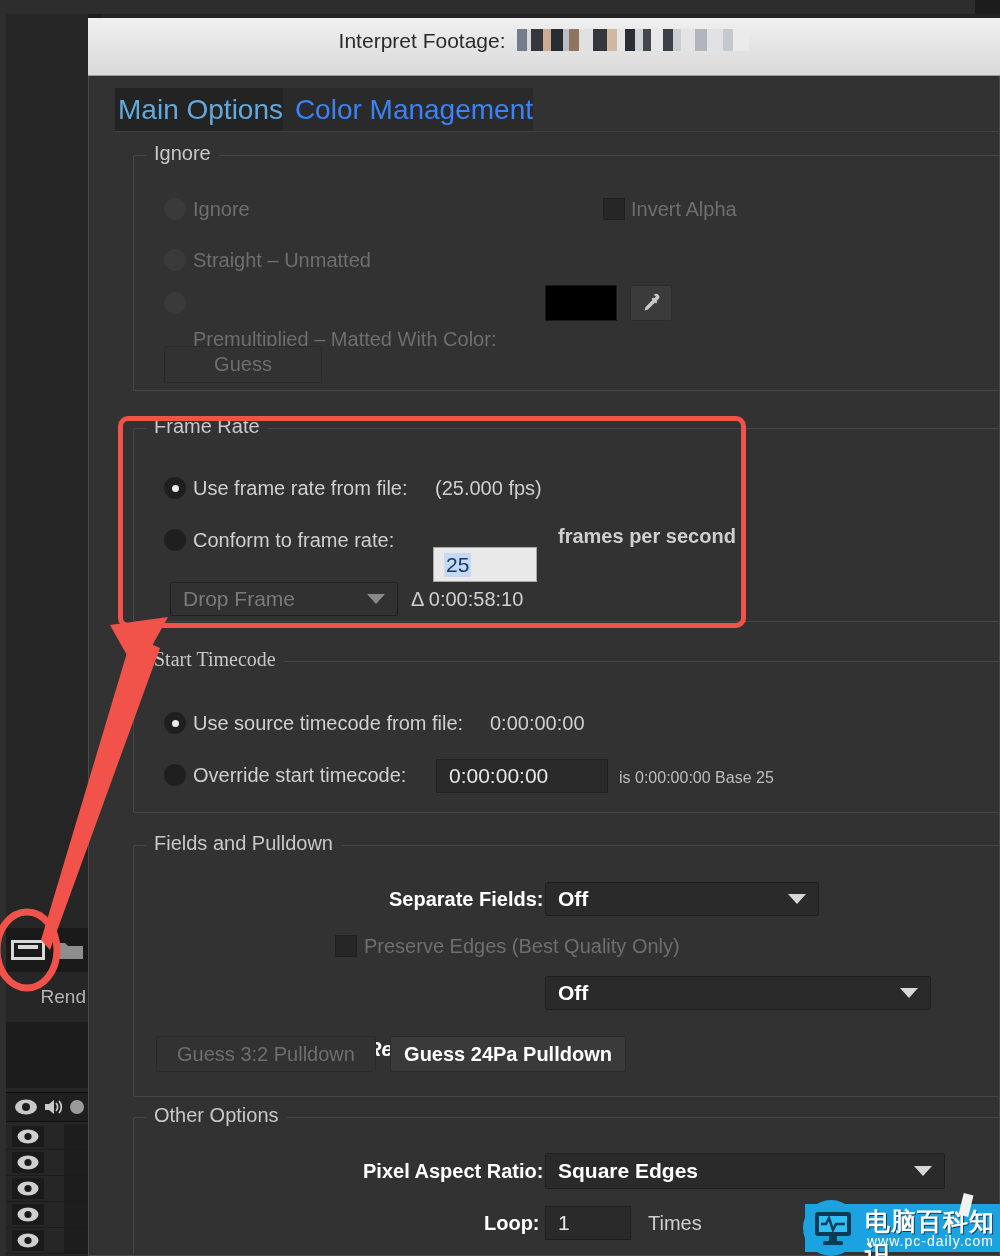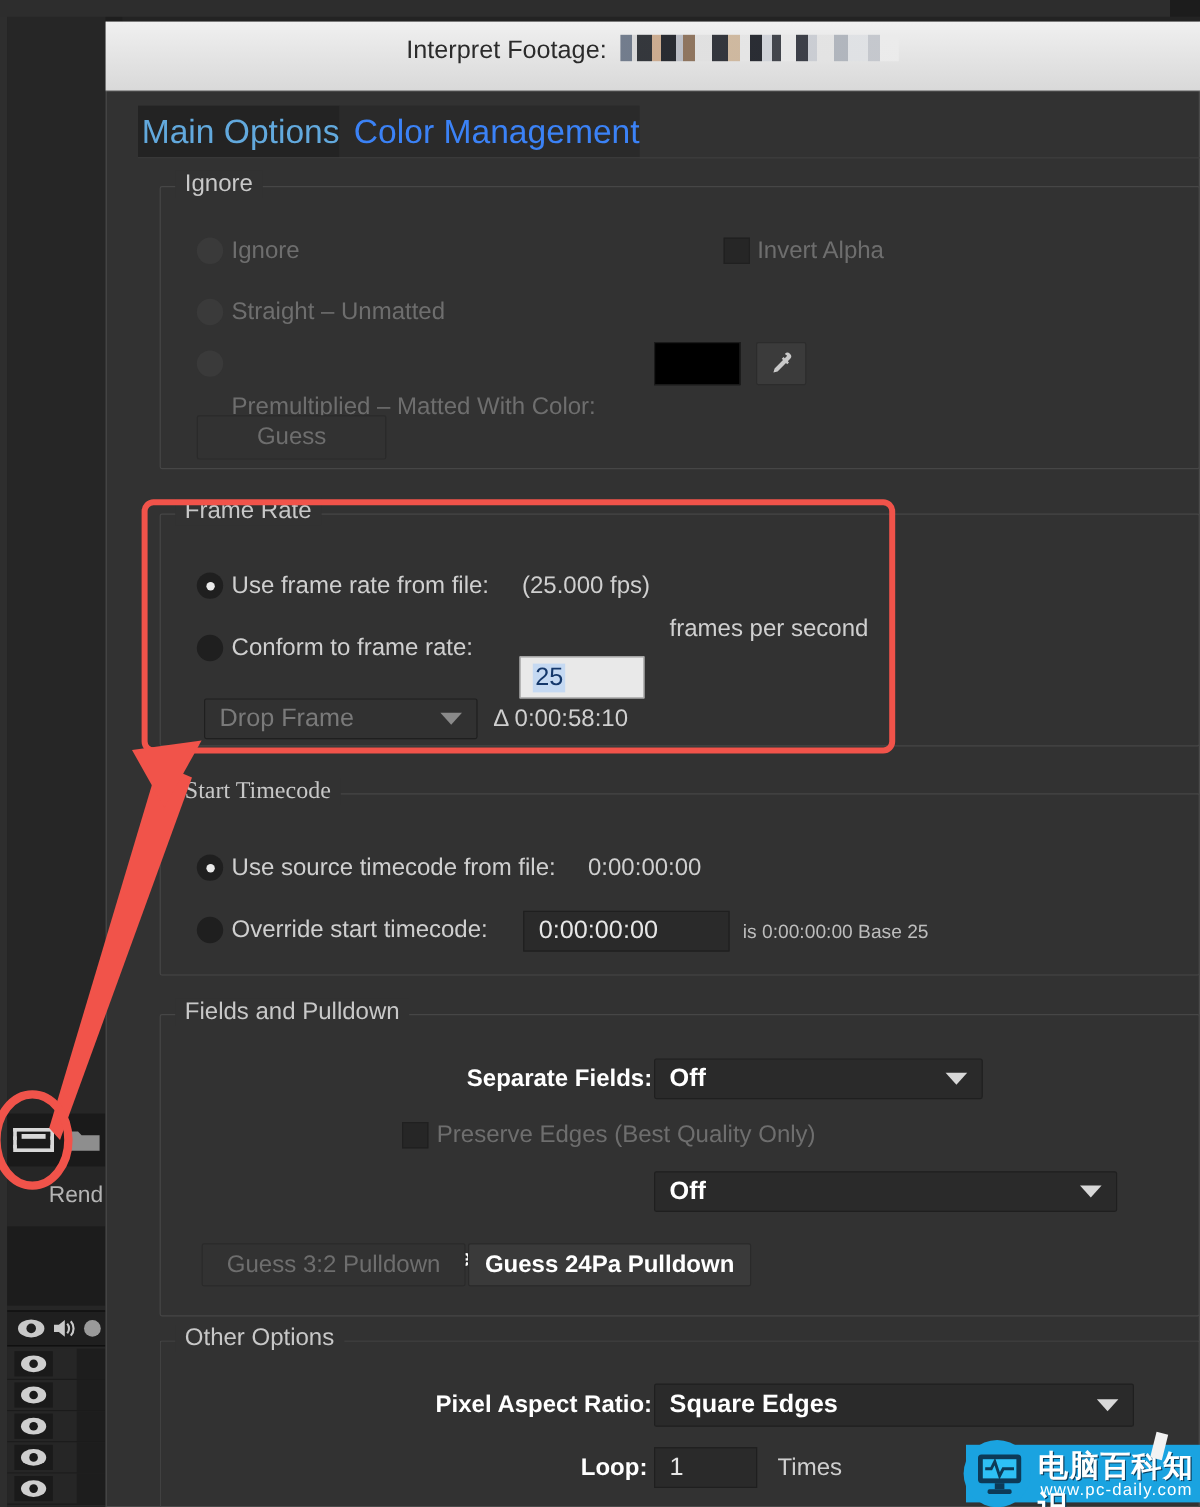--- a/index.html
+++ b/index.html
@@ -277,21 +277,21 @@
 
   <div class="radio on" style="left:164px; top:477px;"></div>
   <div class="lbl" style="left:193px; top:477px;">Use frame rate from file:</div>
   <div class="lbl" style="left:435px; top:477px;">(25.000 fps)</div>
 
   <div class="radio" style="left:164px; top:529px;"></div>
   <div class="lbl" style="left:193px; top:529px;">Conform to frame rate:</div>
   <div class="field-light" style="left:433px; top:523px; width:104px; height:35px;">
     <span class="val">25</span>
   </div>
-  <div class="lbl" style="left:558px; top:513px;">frames per second</div>
+  <div class="lbl" style="left:558px; top:525px;font-weight:bold;">frames per second</div>
 
   <div class="select dim" style="left:170px; top:582px; width:228px; height:34px;">
     <span>Drop Frame</span>
     <span class="arrow"></span>
   </div>
   <div class="lbl" style="left:411px; top:588px;">Δ 0:00:58:10</div>
 
   <div class="fs" style="left:133px; top:661px; width:867px; height:152px;font-family:Liberation Serif, serif;">
     <div class="fs-legend">Start Timecode</div>
   </div>
@@ -319,21 +319,21 @@
 
   <div class="cb dim" style="left:335px; top:935px;"></div>
   <div class="lbl lbl-dim" style="left:364px; top:935px;">Preserve Edges (Best Quality Only)</div>
 
   <div class="lbl lbl-b" style="left:367px; top:1038px;font-style:italic;">Remove Pulldown:</div>
   <div class="select" style="left:545px; top:976px; width:386px; height:34px;">
     <span>Off</span>
     <span class="arrow"></span>
   </div>
 
-  <div class="btn btn-dim" style="left:168px; top:1036px; width:220px; height:36px;text-align:right;">
+  <div class="btn btn-dim" style="left:156px; top:1036px; width:220px; height:36px;text-align:right;">
     <span>Guess 3:2 Pulldown</span>
   </div>
   <div class="btn" style="left:390px; top:1036px; width:236px; height:36px; color:#ffffff; font-weight:bold;">
     <span>Guess 24Pa Pulldown</span>
   </div>
 
   <div class="fs" style="left:133px; top:1117px; width:867px; height:139px; border-bottom:none;">
     <div class="fs-legend">Other Options</div>
   </div>
 

